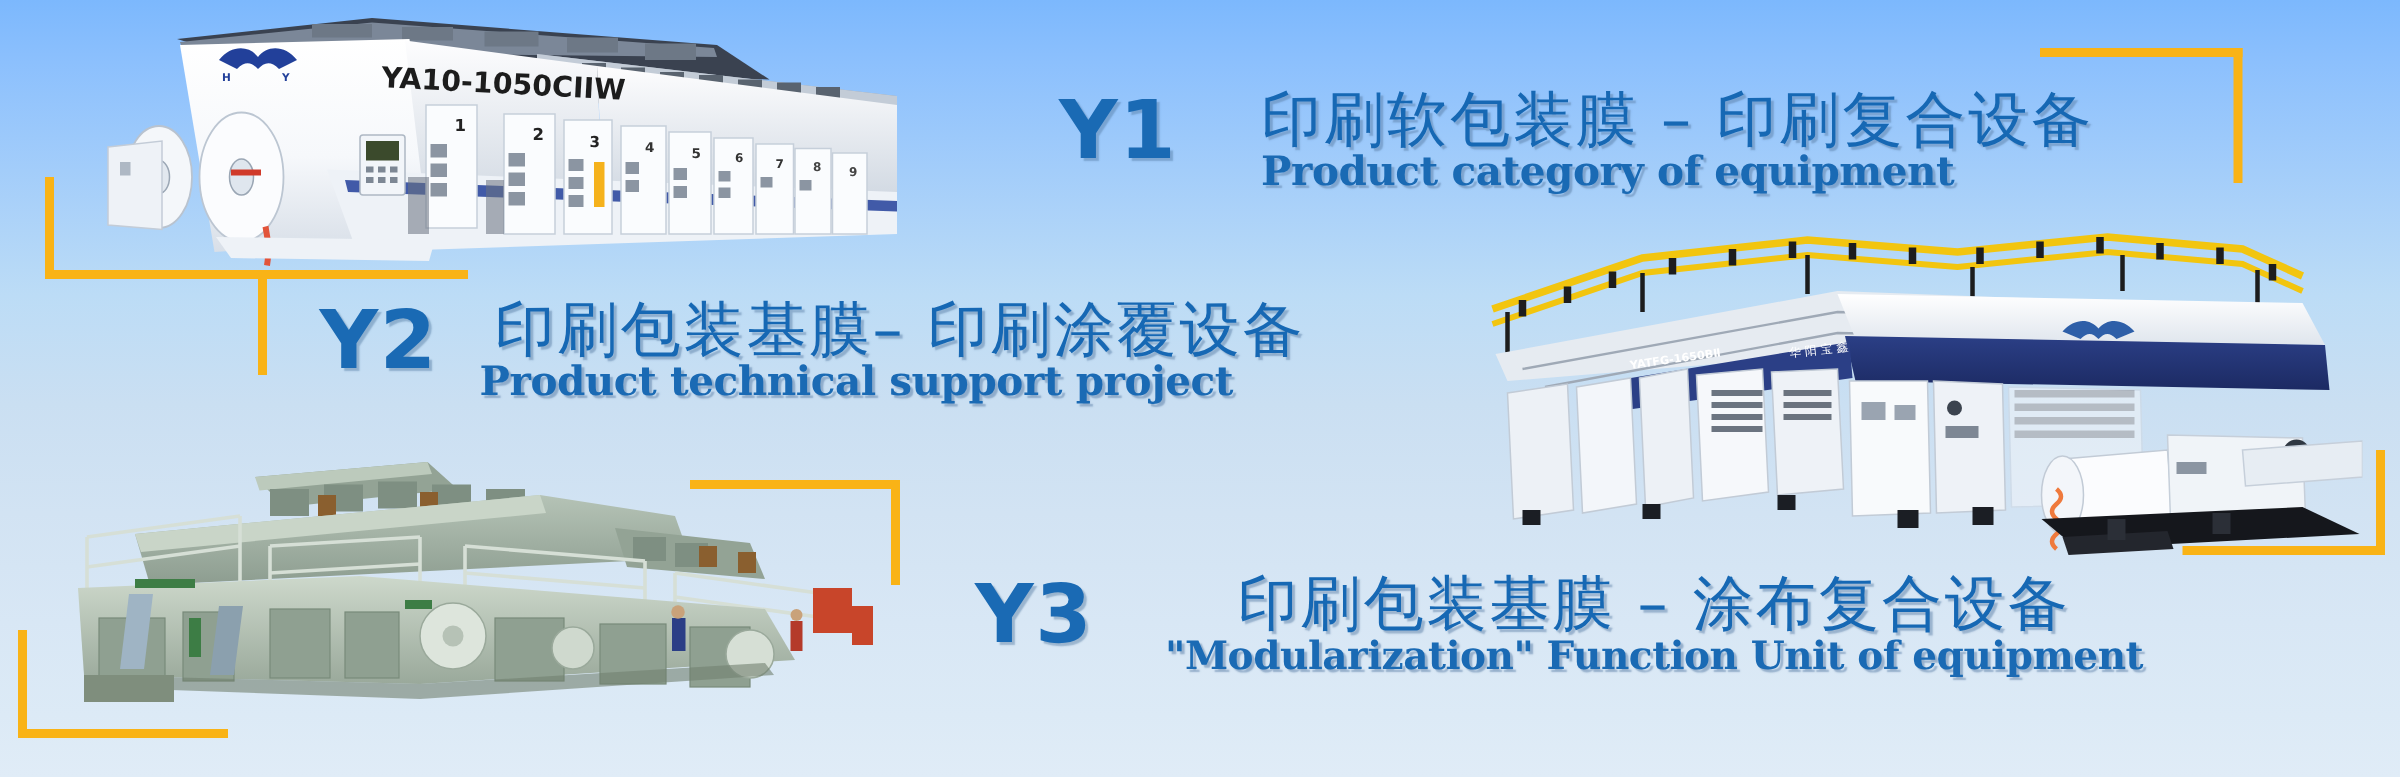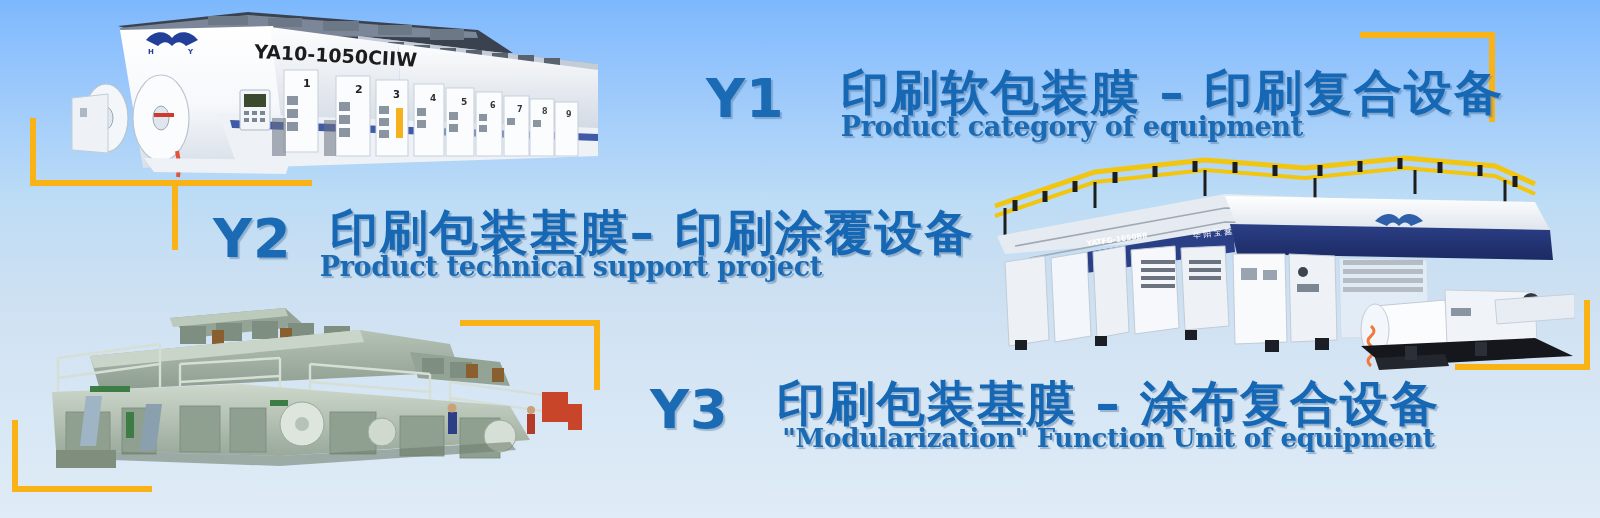--- a/index.html
+++ b/index.html
@@ -35,22 +35,22 @@
     font-weight:bold;
     font-size:54px;
     line-height:54px;
     letter-spacing:1px;
     text-shadow:2px 2px 1px rgba(80,120,160,.45);
   }
   .texts{display:flex;flex-direction:column;}
   .cn{
     color:#1668b4;
     font-family:"DejaVu Sans","Liberation Sans",sans-serif;
-    font-weight:bold;
-    font-size:48px;
+    font-weight:normal;
+    font-size:40px;
     line-height:40px;
     letter-spacing:2px;
     white-space:nowrap;
     text-shadow:2px 2px 1px rgba(90,125,165,.5);
   }
   .en{
     color:#1a6ab4;
     font-family:"DejaVu Serif","Liberation Serif",serif;
     font-weight:bold;
     font-size:27px;
@@ -459,29 +459,29 @@
   <div class="bracket" style="left:460px;top:320px;width:140px;height:70px;">
     <i class="bk-h" style="left:0;top:0;width:140px;"></i>
     <i class="bk-v" style="right:0;top:0;height:70px;"></i>
   </div>
 
   <div class="bracket" style="left:12px;top:420px;width:140px;height:72px;">
     <i class="bk-v" style="left:0;top:0;height:72px;"></i>
     <i class="bk-h" style="left:0;bottom:0;width:140px;"></i>
   </div>
 
-  <div class="row" style="left:706px;top:72px;">
+  <div class="row" style="left:706px;top:60px;">
     <div class="ycode">Y1</div>
     <div class="texts" style="margin-left:56px;margin-top:0px;">
       <div class="cn">印刷软包装膜 – 印刷复合设备</div>
       <div class="en">Product category of equipment</div>
     </div>
   </div>
 
-  <div class="row" style="left:213px;top:212px;justify-content:space-between;">
+  <div class="row" style="left:213px;top:200px;justify-content:space-between;">
     <div class="ycode">Y2</div>
     <div class="texts" style="margin-left:38px;margin-top:0px;">
       <div class="cn">印刷包装基膜– 印刷涂覆设备</div>
       <div class="en" style="margin-left:-10px;">Product technical support project</div>
     </div>
   </div>
 
   <div class="row" style="left:650px;top:383px;text-align:center;">
     <div class="ycode">Y3</div>
     <div class="texts" style="margin-left:48px;margin-top:0px;">

